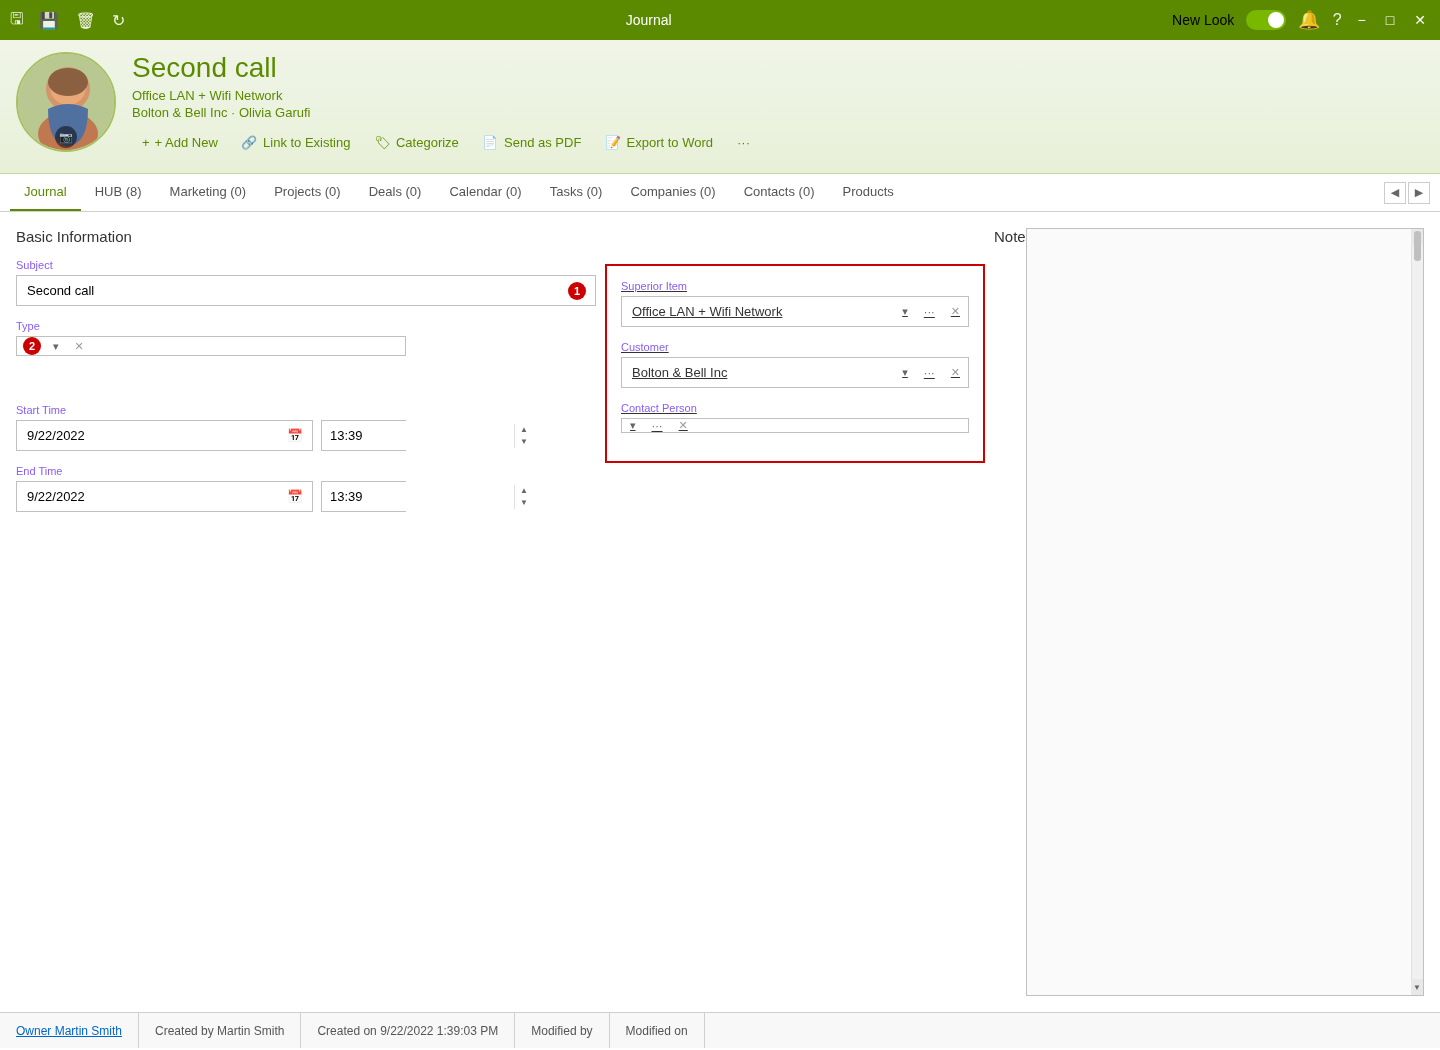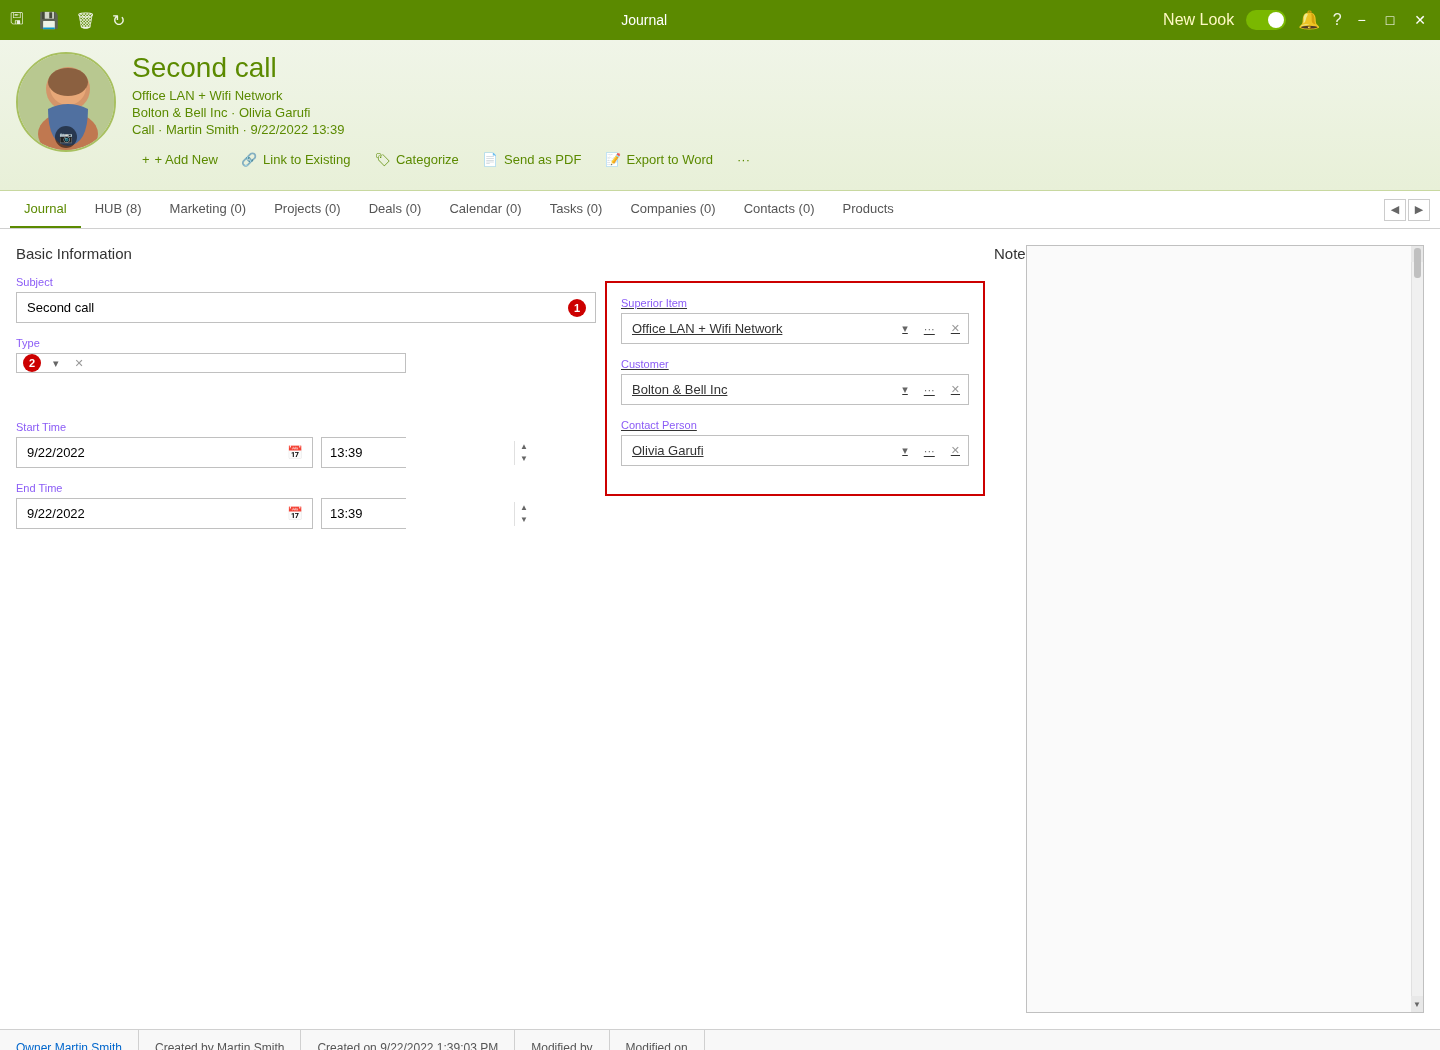--- a/index.html
+++ b/index.html
@@ -12,21 +12,21 @@
       height: 40px;
       display: flex;
       align-items: center;
       padding: 0 10px;
       justify-content: space-between;
     }
     .titlebar-left { display: flex; gap: 16px; align-items: center; }
     .titlebar-center { font-size: 14px; font-weight: 400; }
     .titlebar-right { display: flex; align-items: center; gap: 12px; }
     .titlebar-icon { color: white; font-size: 16px; cursor: pointer; opacity: 0.9; }
-    .new-look-label { font-size: 16px; color: #fef9c3; }
+    .new-look-label { font-size: 14px; color: #000000; }
     .toggle-switch {
       display: inline-flex; align-items: center; background: #7ab800; border-radius: 12px;
       width: 40px; height: 20px; cursor: pointer; position: relative;
     }
     .toggle-knob {
       width: 16px; height: 16px; background: white; border-radius: 50%;
       position: absolute; right: 2px; transition: all 0.2s;
     }
     .win-btn { color: white; font-size: 14px; cursor: pointer; padding: 0 4px; }
 
@@ -230,21 +230,20 @@
         </svg>
       </div>
       <div class="camera-btn">
         <span class="camera-icon">📷</span>
       </div>
     </div>
     <div class="header-info">
       <div class="header-title">Second call</div>
       <div class="header-sub">Office LAN + Wifi Network</div>
       <div class="header-sub">Bolton &amp; Bell Inc · Olivia Garufi</div>
-      <div class="header-sub">Call · Martin Smith · 9/22/2022 13:39</div>
       <div class="header-actions">
         <button class="action-btn">
           <span>+</span>
           <span>+ Add New</span>
         </button>
         <button class="action-btn">
           <span>🔗</span>
           <span>Link to Existing</span>
         </button>
         <button class="action-btn">
@@ -358,21 +357,20 @@
           <span class="select-value">Bolton &amp; Bell Inc</span>
           <button class="select-btn">▾</button>
           <button class="select-btn">···</button>
           <button class="select-btn clear">✕</button>
         </div>
       </div>
 
       <div class="form-group">
         <label class="form-label">Contact Person</label>
         <div class="select-wrapper">
-          <span class="select-value">Olivia Garufi</span>
           <button class="select-btn">▾</button>
           <button class="select-btn">···</button>
           <button class="select-btn clear">✕</button>
         </div>
       </div>
     </div>
   </div>
 
   <div class="note-panel">
     <div class="section-title">Note</div>

